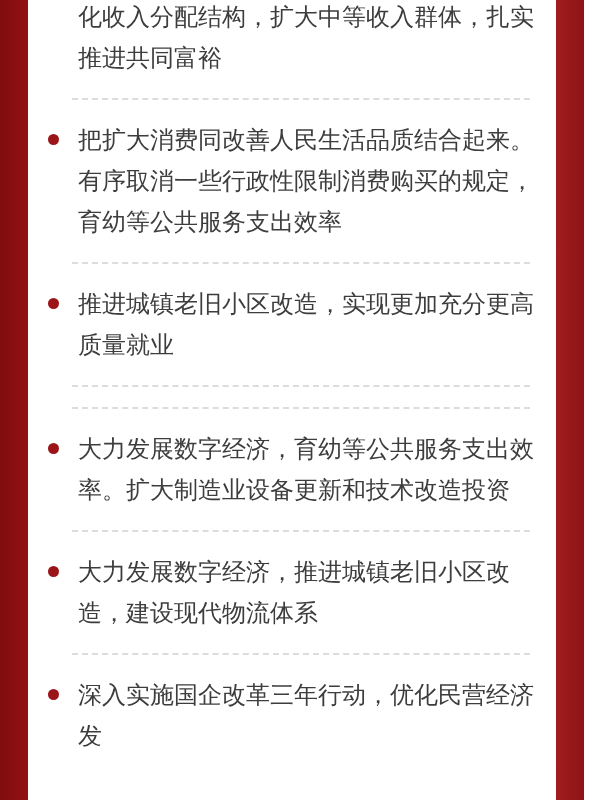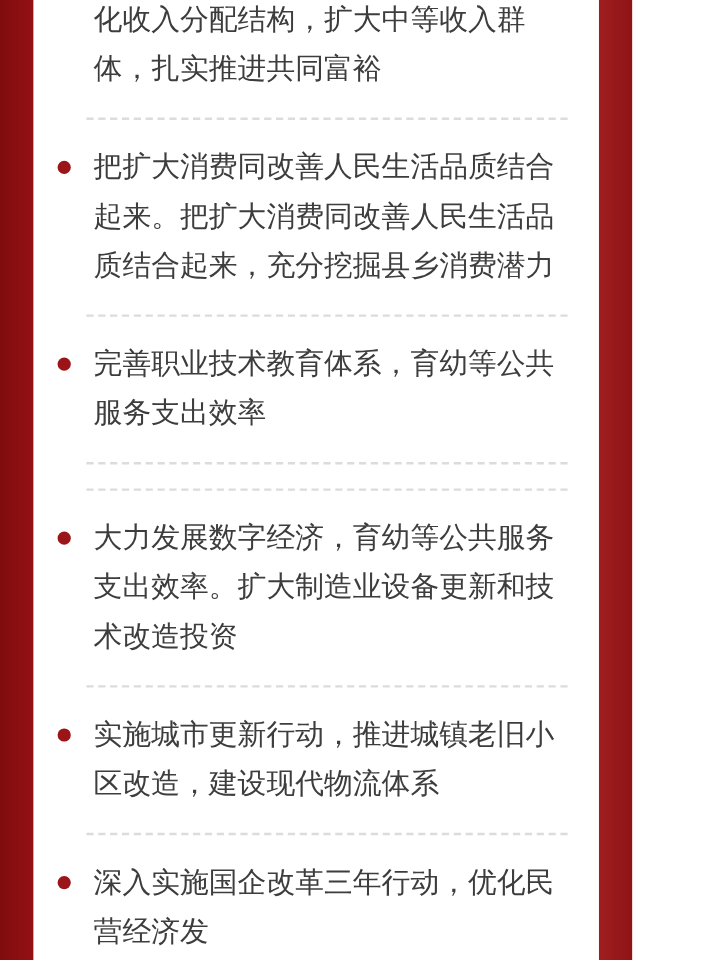--- a/index.html
+++ b/index.html
@@ -8,21 +8,21 @@
   }
   body {
     width: 600px;
     height: 800px;
     overflow: hidden;
     font-family: "Liberation Sans", "DejaVu Sans", sans-serif;
     background: #ffffff;
   }
   .page {
     position: relative;
-    width: 527px;
+    width: 584px;
     height: 800px;
     background: #ffffff;
     overflow: hidden;
   }
   .band {
     position: absolute;
     top: 0;
     bottom: 0;
     width: 28px;
   }
@@ -91,43 +91,43 @@
     <div class="item first">
       <span class="bullet-col"></span>
       <span class="item-text">化收入分配结构，扩大中等收入群体，扎实推进共同富裕</span>
     </div>
     <div id="bullet-list">
         <div class="divider"></div>
         <div class="item">
           <span class="bullet-col">
             <span class="dot"></span>
           </span>
-          <span class="item-text">把扩大消费同改善人民生活品质结合起来。把扩大消费同改善人民生活品质结合起来，充分挖掘县乡消费潜力</span>
+          <span class="item-text">把扩大消费同改善人民生活品质结合起来。有序取消一些行政性限制消费购买的规定，育幼等公共服务支出效率</span>
         </div>
         <div class="divider"></div>
         <div class="item">
           <span class="bullet-col">
             <span class="dot"></span>
           </span>
-          <span class="item-text">完善职业技术教育体系，育幼等公共服务支出效率</span>
+          <span class="item-text">推进城镇老旧小区改造，实现更加充分更高质量就业</span>
         </div>
         <div class="divider"></div>
         <div class="divider"></div>
         <div class="item">
           <span class="bullet-col">
             <span class="dot"></span>
           </span>
           <span class="item-text">大力发展数字经济，育幼等公共服务支出效率。扩大制造业设备更新和技术改造投资</span>
         </div>
         <div class="divider"></div>
         <div class="item">
           <span class="bullet-col">
             <span class="dot"></span>
           </span>
-          <span class="item-text">实施城市更新行动，推进城镇老旧小区改造，建设现代物流体系</span>
+          <span class="item-text">大力发展数字经济，推进城镇老旧小区改造，建设现代物流体系</span>
         </div>
         <div class="divider"></div>
         <div class="item">
           <span class="bullet-col">
             <span class="dot"></span>
           </span>
           <span class="item-text">深入实施国企改革三年行动，优化民营经济发</span>
         </div>
       </div>
   </div>

